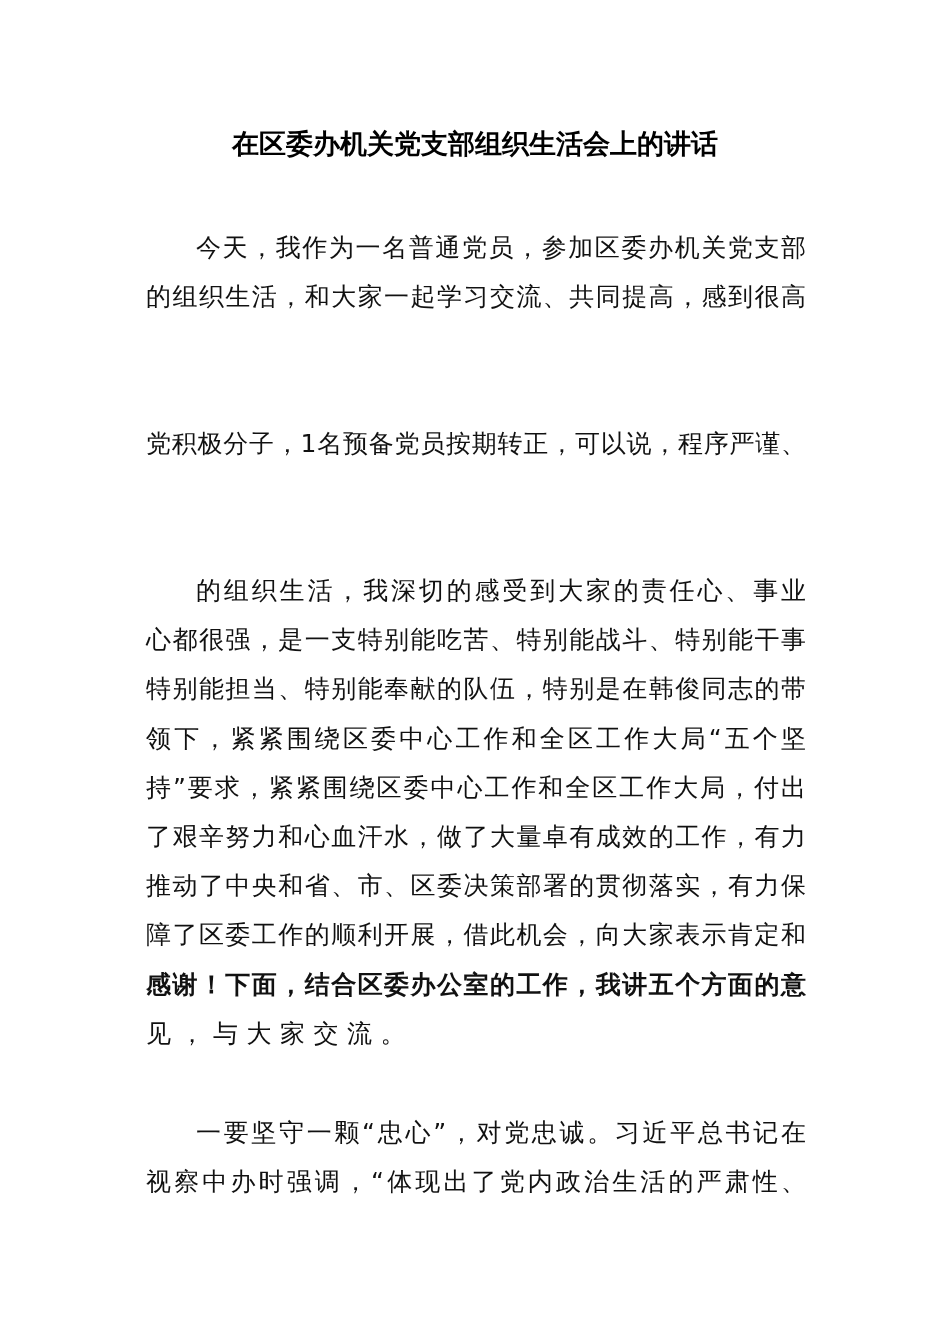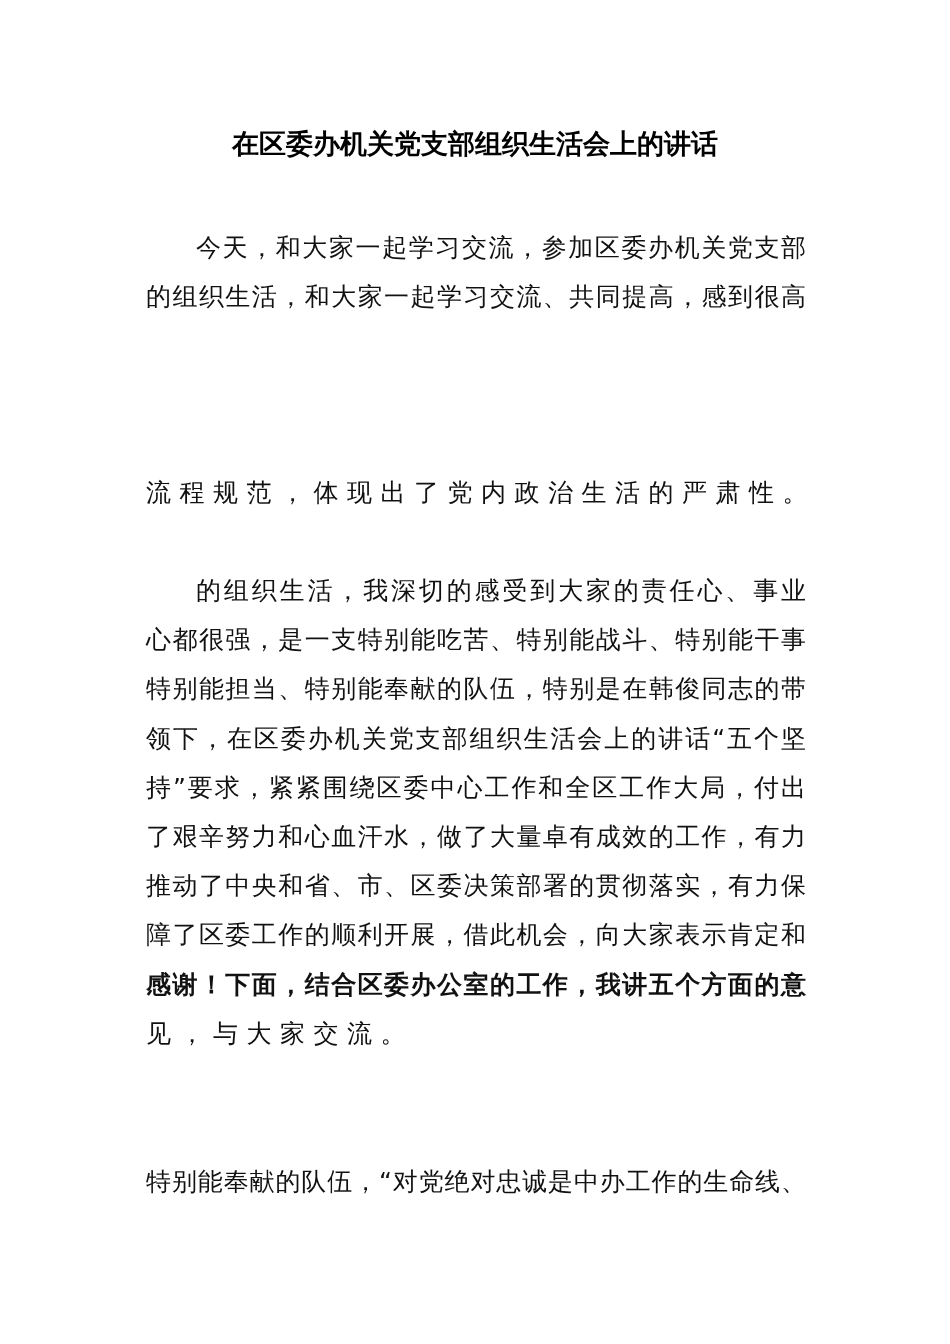--- a/index.html
+++ b/index.html
@@ -55,30 +55,31 @@
       width: 610px;
     }
   </style>
 </head>
 <body>
 
 <div class="page">
 
   <div class="title">在区委办机关党支部组织生活会上的讲话</div>
 
-  <div class="line indent" style="top:228px;">今天，和大家一起学习交流，参加区委办机关党支部</div>
+  <div class="line indent" style="top:228px;">今天，我作为一名普通党员，参加区委办机关党支部</div>
   <div class="line" style="top:277px;">的组织生活，和大家一起学习交流、共同提高，感到很高</div>
-  <div class="line last" style="top:473px;">流程规范，体现出了党内政治生活的严肃性。</div>
+  <div class="line" style="top:424px;">党积极分子，1名预备党员按期转正，可以说，程序严谨、</div>
 
   <div class="line indent" style="top:571px;">的组织生活，我深切的感受到大家的责任心、事业</div>
   <div class="line" style="top:620px;">心都很强，是一支特别能吃苦、特别能战斗、特别能干事</div>
   <div class="line" style="top:669px;">特别能担当、特别能奉献的队伍，特别是在韩俊同志的带</div>
-  <div class="line" style="top:719px;">领下，在区委办机关党支部组织生活会上的讲话“五个坚</div>
+  <div class="line" style="top:719px;">领下，紧紧围绕区委中心工作和全区工作大局“五个坚</div>
   <div class="line" style="top:768px;">持”要求，紧紧围绕区委中心工作和全区工作大局，付出</div>
   <div class="line" style="top:817px;">了艰辛努力和心血汗水，做了大量卓有成效的工作，有力</div>
   <div class="line" style="top:866px;">推动了中央和省、市、区委决策部署的贯彻落实，有力保</div>
   <div class="line" style="top:915px;">障了区委工作的顺利开展，借此机会，向大家表示肯定和</div>
   <div class="line" style="top:965px;font-weight:bold;">感谢！下面，结合区委办公室的工作，我讲五个方面的意</div>
   <div class="line last" style="top:1014px;">见，与大家交流。</div>
 
-  <div class="line" style="top:1162px;">特别能奉献的队伍，“对党绝对忠诚是中办工作的生命线、</div>
+  <div class="line indent" style="top:1113px;">一要坚守一颗“忠心”，对党忠诚。习近平总书记在</div>
+  <div class="line" style="top:1162px;">视察中办时强调，“体现出了党内政治生活的严肃性、</div>
 
 </div>
 
 </body></html>

